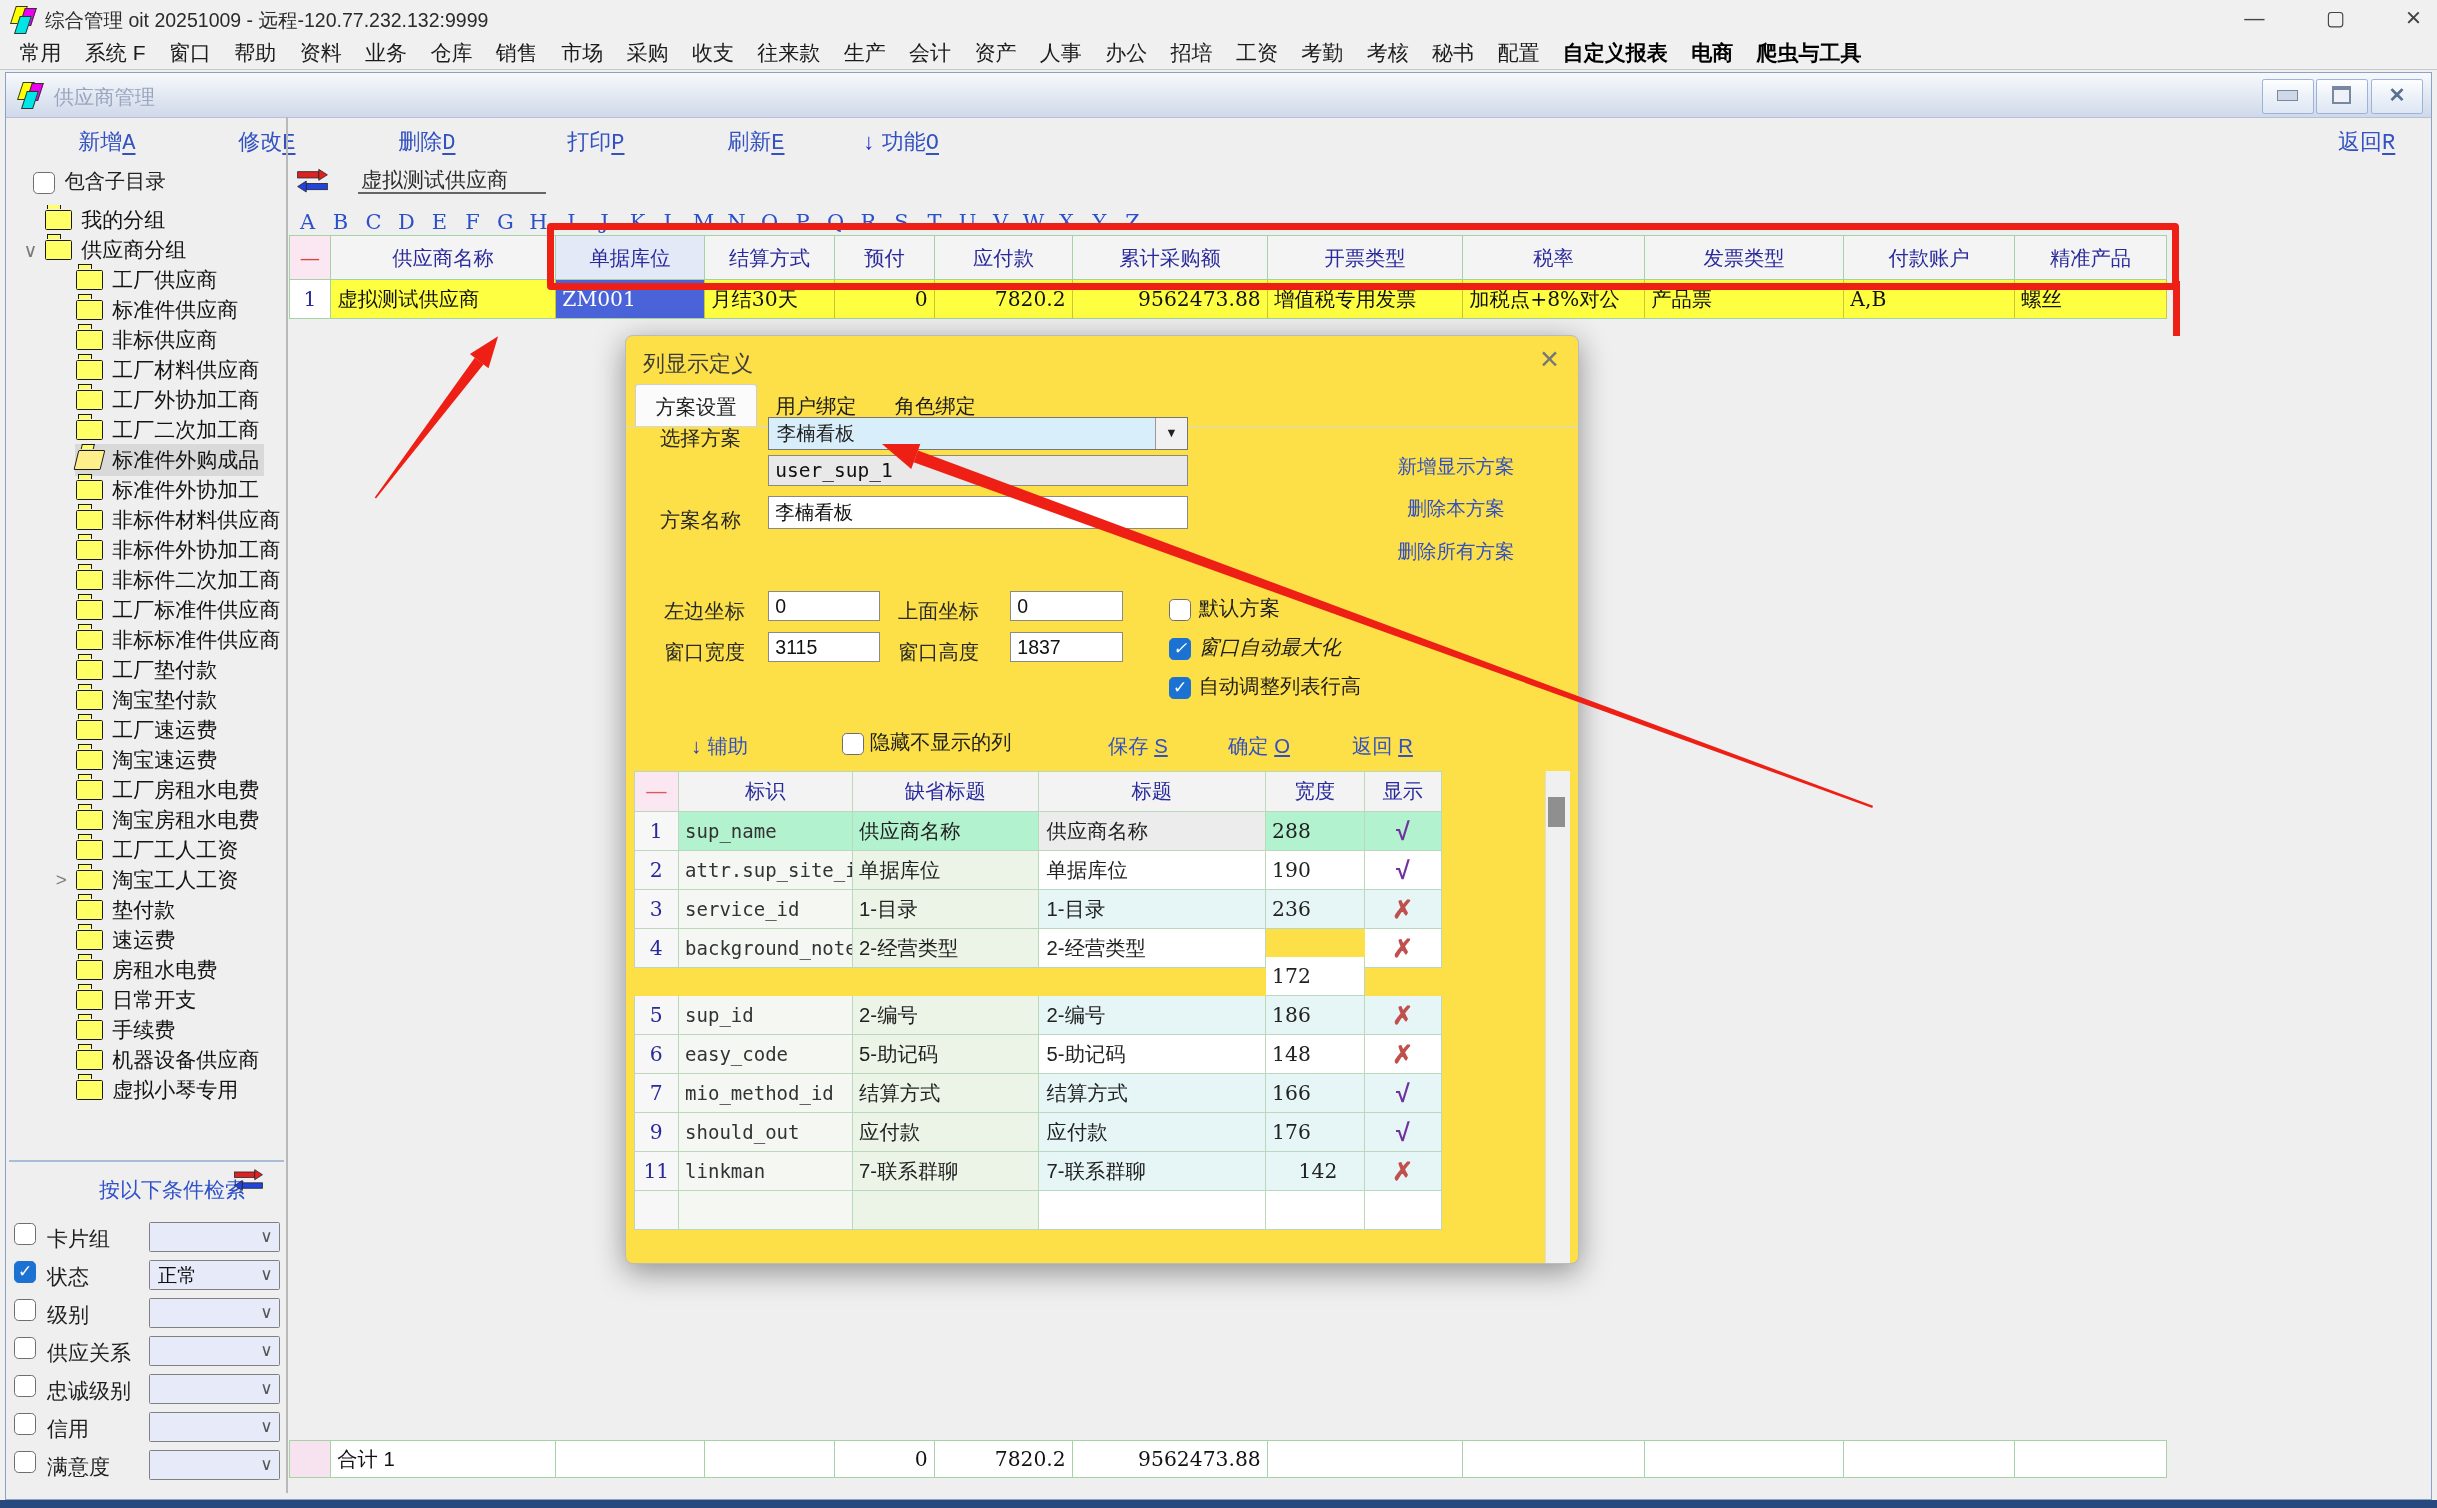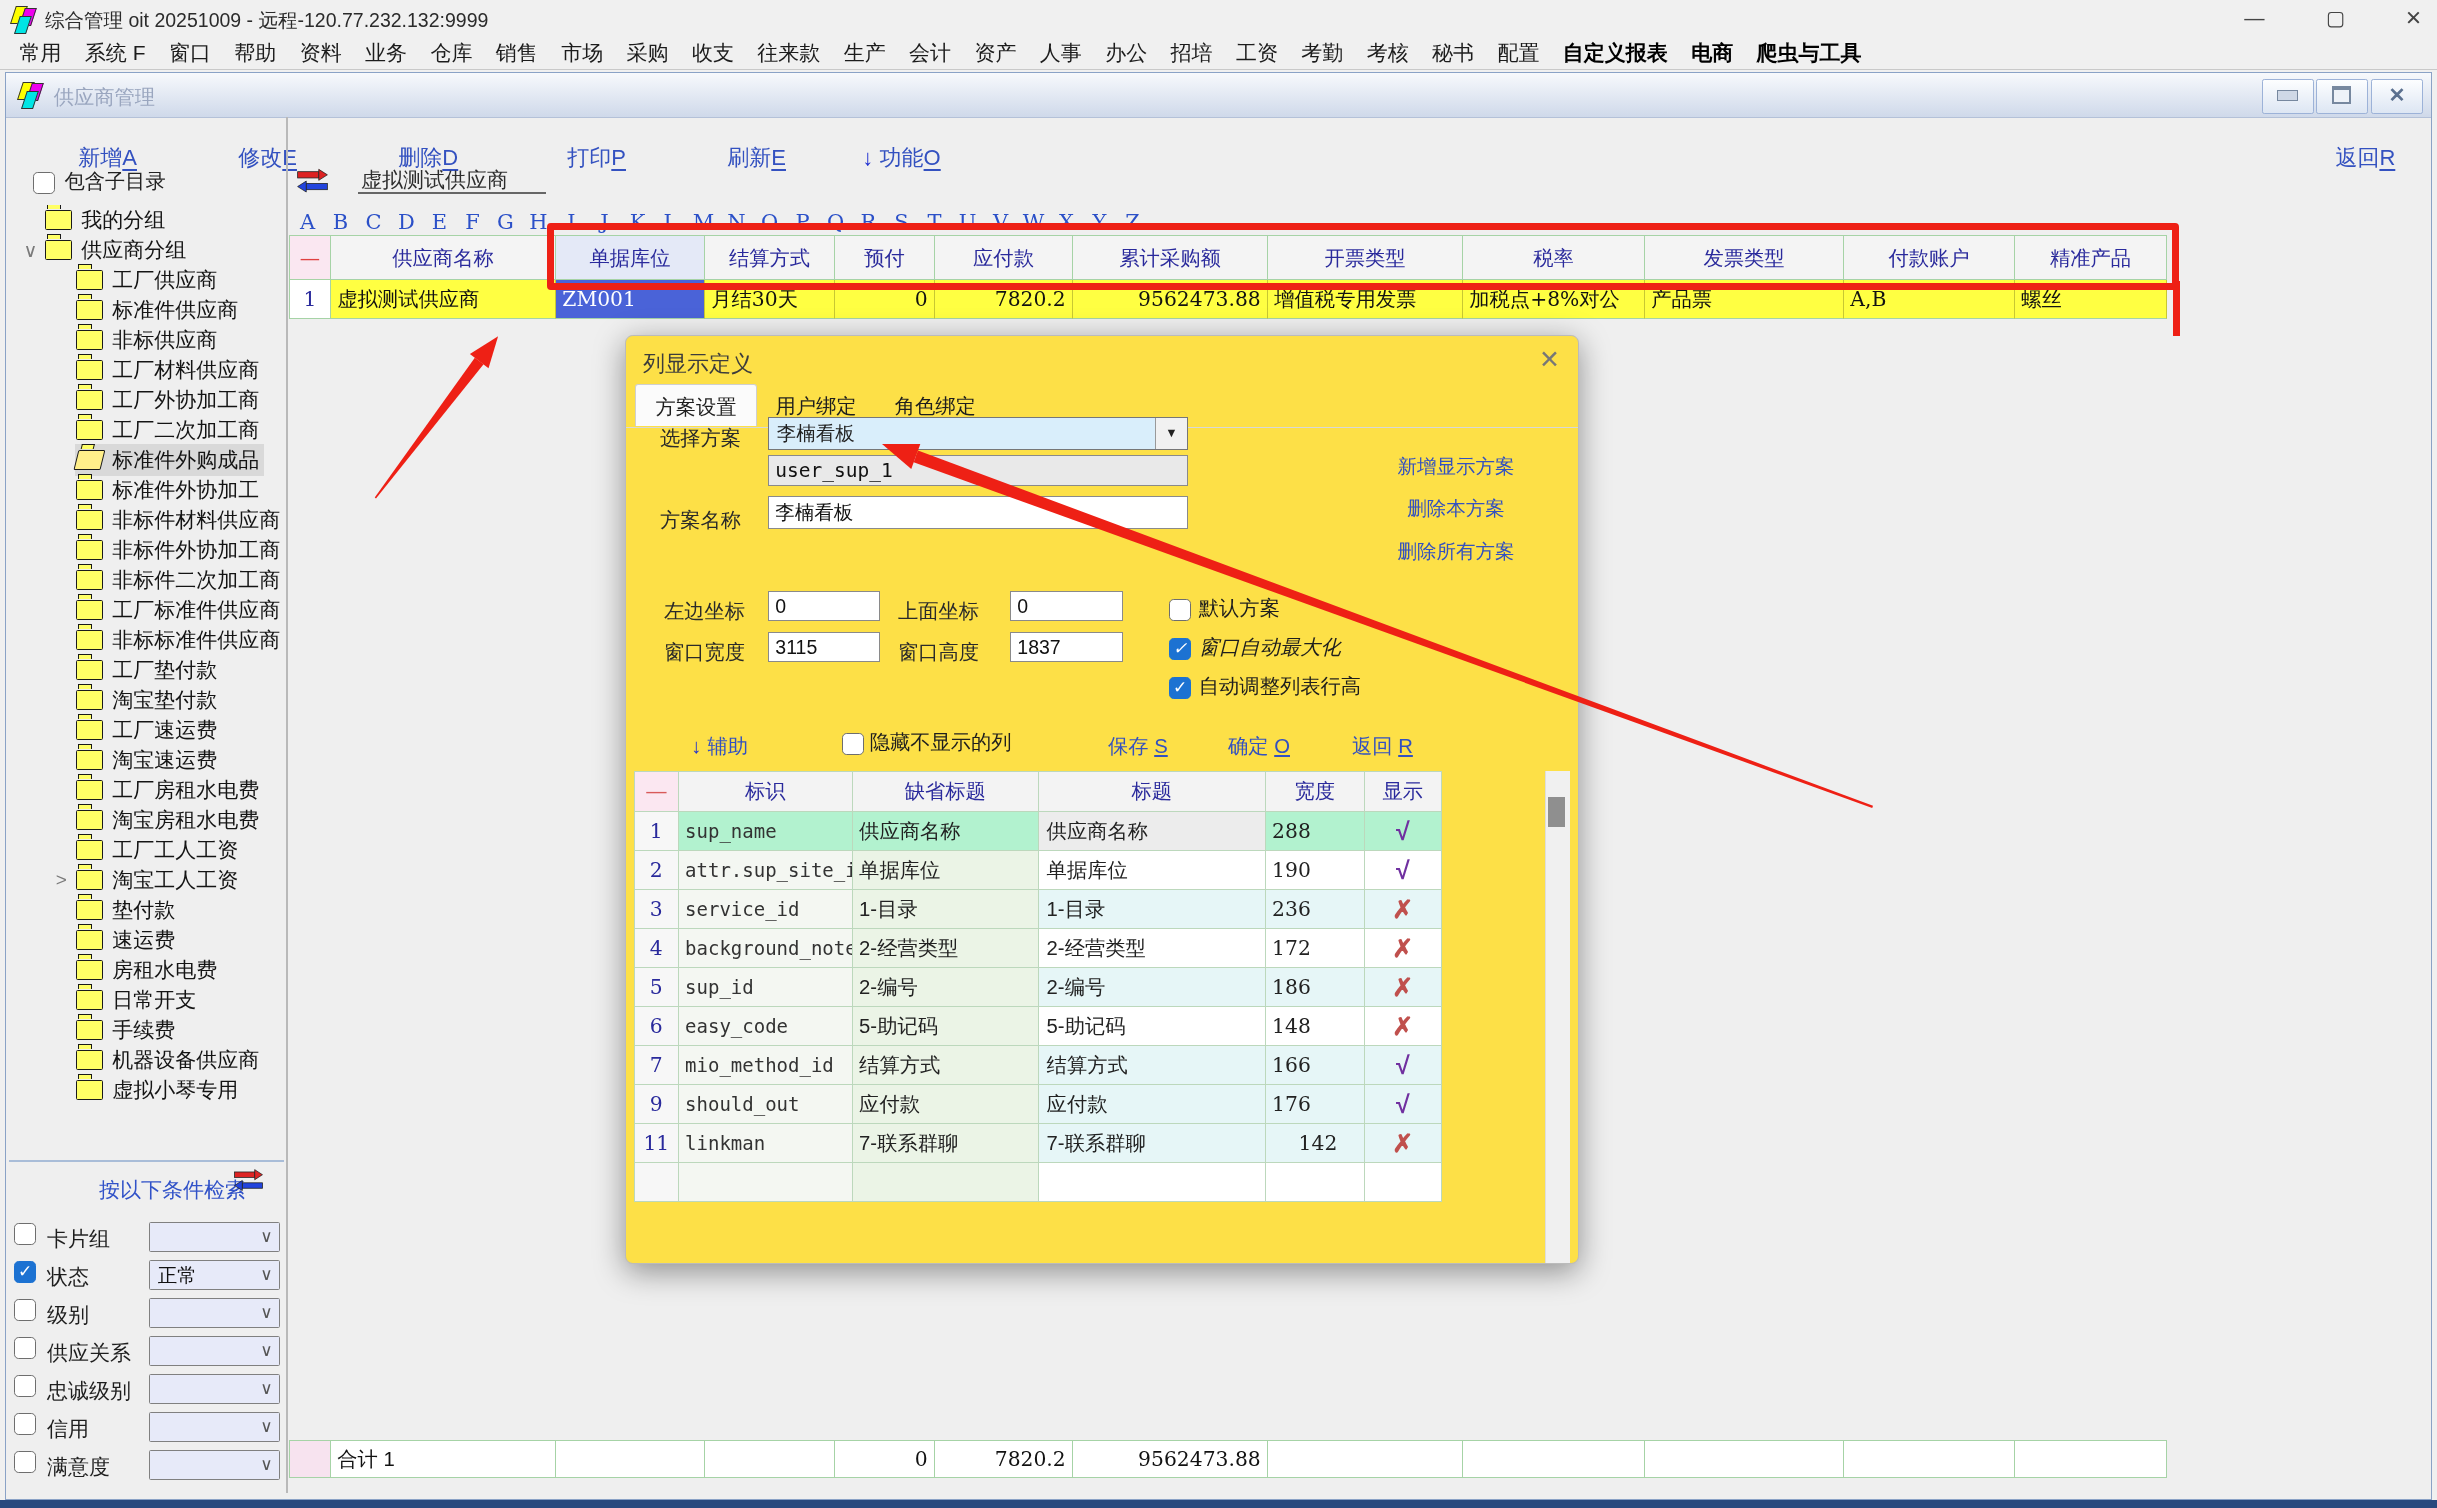--- a/index.html
+++ b/index.html
@@ -26,21 +26,21 @@
                background:linear-gradient(#f7f9fc,#cfd9ea);border-bottom:0.8px solid #b4c1d8;}
   .cw-logo{position:absolute;left:12.5px;top:8.6px;width:26.6px;height:25px;}
   .cw-title{position:absolute;left:48px;top:10.2px;font-size:20.3px;color:#9aa6bf;}
   .cw-btn{position:absolute;top:5.5px;width:50px;height:33px;border:0.8px solid #9cb2d8;border-radius:2.3px;
           background:linear-gradient(#fdfeff,#dde6f3);text-align:center;line-height:31px;color:#5a708f;}
   .cw-btn .mini{display:inline-block;width:19px;height:8.6px;background:#cfd8e6;border:1.6px solid #77889f;vertical-align:middle;}
   .cw-btn .rest{display:inline-block;width:15.6px;height:12.5px;border:2.3px solid #77889f;border-top-width:4.7px;vertical-align:middle;background:#eef2f8;}
   .cw-btn .clo{font-size:20.3px;font-weight:bold;}
   
   .toolbar{position:absolute;left:6.3px;top:116px;width:2422px;height:48px;}
-  .tool-link{position:absolute;top:27px;font-size:22px;color:#3351c0;white-space:nowrap;}
+  .tool-link{position:absolute;top:11px;font-size:22px;color:#3351c0;white-space:nowrap;font-family:Liberation Mono, monospace;}
   .tool-link u{text-underline-offset:3.9px;}
   .dn{color:#1f2fd0;font-weight:bold;margin-right:6.3px;}
   
   .chk{display:inline-block;width:22px;height:22px;border:1.6px solid #6e6e6e;border-radius:4.7px;background:#fff;
        box-sizing:border-box;vertical-align:middle;}
   .chk.on{background:#1c72d2;border-color:#1c72d2;color:#fff;text-align:center;line-height:19px;font-size:17px;}
   .inc-sub{position:absolute;left:33px;top:167px;font-size:20.3px;color:#222;}
   .inc-sub .chk{margin-right:9.4px;}
   .tree{position:absolute;left:14px;top:205px;width:271px;height:942px;overflow:hidden;}
   .tree-item{height:30px;display:flex;align-items:center;font-size:21px;color:#141414;white-space:nowrap;}
@@ -568,21 +568,21 @@
     <span class="dlg-hide" id="hideopt"><span class="chk"></span> <span>隐藏不显示的列</span></span>
     <span class="dlg-btn" style="left:482px;" id="dbtn0">保存 <u>S</u></span>
     <span class="dlg-btn" style="left:602px;" id="dbtn1">确定 <u>O</u></span>
     <span class="dlg-btn" style="left:726px;" id="dbtn2">返回 <u>R</u></span>
 
     <div class="dgrid" id="dgrid">
         <div class="drow"><span class="dcell dhead first" style="width: 45px;">—</span><span class="dcell dhead" style="width: 174px;">标识</span><span class="dcell dhead" style="width: 186px;">缺省标题</span><span class="dcell dhead" style="width: 227px;">标题</span><span class="dcell dhead" style="width: 99px;">宽度</span><span class="dcell dhead" style="width: 77px;">显示</span></div>
         <div class="drow selrow"><span class="dcell dc-n" style="width: 45px;">1</span><span class="dcell dc-id" style="width: 174px;">sup_name</span><span class="dcell dc-def" style="width: 186px;">供应商名称</span><span class="dcell dc-title" style="width: 227px;">供应商名称</span><span class="dcell dc-w" style="width: 99px;">288</span><span class="dcell dc-show ck" style="width: 77px;">√</span></div>
         <div class="drow"><span class="dcell dc-n" style="width: 45px;">2</span><span class="dcell dc-id" style="width: 174px;">attr.sup_site_id</span><span class="dcell dc-def" style="width: 186px;">单据库位</span><span class="dcell dc-title" style="width: 227px;">单据库位</span><span class="dcell dc-w" style="width: 99px;">190</span><span class="dcell dc-show ck" style="width: 77px;">√</span></div>
         <div class="drow alt"><span class="dcell dc-n" style="width: 45px;">3</span><span class="dcell dc-id" style="width: 174px;">service_id</span><span class="dcell dc-def" style="width: 186px;">1-目录</span><span class="dcell dc-title" style="width: 227px;">1-目录</span><span class="dcell dc-w" style="width: 99px;">236</span><span class="dcell dc-show cx" style="width: 77px;">✗</span></div>
-        <div class="drow"><span class="dcell dc-n" style="width: 45px;">4</span><span class="dcell dc-id" style="width: 174px;">background_notes</span><span class="dcell dc-def" style="width: 186px;">2-经营类型</span><span class="dcell dc-title" style="width: 227px;">2-经营类型</span><span class="dcell dc-w" style="width: 99px;">172</span><span class="dcell dc-show cx" style="width: 77px;">✗</span></div>
+        <div class="drow"><span class="dcell dc-n" style="width: 45px;">4</span><span class="dcell dc-id" style="width: 174px;">background_notes</span><span class="dcell dc-def" style="width: 186px;">2-经营类型</span><span class="dcell dc-title" style="width: 227px;">2-经营类型</span><span class="dcell dc-w" style="width: 99px; margin-top: 28px;">172</span><span class="dcell dc-show cx" style="width: 77px;">✗</span></div>
         <div class="drow alt"><span class="dcell dc-n" style="width: 45px;">5</span><span class="dcell dc-id" style="width: 174px;">sup_id</span><span class="dcell dc-def" style="width: 186px;">2-编号</span><span class="dcell dc-title" style="width: 227px;">2-编号</span><span class="dcell dc-w" style="width: 99px;">186</span><span class="dcell dc-show cx" style="width: 77px;">✗</span></div>
         <div class="drow"><span class="dcell dc-n" style="width: 45px;">6</span><span class="dcell dc-id" style="width: 174px;">easy_code</span><span class="dcell dc-def" style="width: 186px;">5-助记码</span><span class="dcell dc-title" style="width: 227px;">5-助记码</span><span class="dcell dc-w" style="width: 99px;">148</span><span class="dcell dc-show cx" style="width: 77px;">✗</span></div>
         <div class="drow alt"><span class="dcell dc-n" style="width: 45px;">7</span><span class="dcell dc-id" style="width: 174px;">mio_method_id</span><span class="dcell dc-def" style="width: 186px;">结算方式</span><span class="dcell dc-title" style="width: 227px;">结算方式</span><span class="dcell dc-w" style="width: 99px;">166</span><span class="dcell dc-show ck" style="width: 77px;">√</span></div>
         <div class="drow alt"><span class="dcell dc-n" style="width: 45px;">9</span><span class="dcell dc-id" style="width: 174px;">should_out</span><span class="dcell dc-def" style="width: 186px;">应付款</span><span class="dcell dc-title" style="width: 227px;">应付款</span><span class="dcell dc-w" style="width: 99px;">176</span><span class="dcell dc-show ck" style="width: 77px;">√</span></div>
         <div class="drow alt"><span class="dcell dc-n" style="width: 45px;">11</span><span class="dcell dc-id" style="width: 174px;">linkman</span><span class="dcell dc-def" style="width: 186px;">7-联系群聊</span><span class="dcell dc-title" style="width: 227px;">7-联系群聊</span><span class="dcell dc-w" style="width: 99px; text-align: center;">142</span><span class="dcell dc-show cx" style="width: 77px;">✗</span></div>
         <div class="drow"><span class="dcell dc-n" style="width: 45px;"></span><span class="dcell dc-id" style="width: 174px;"></span><span class="dcell dc-def" style="width: 186px;"></span><span class="dcell dc-title" style="width: 227px;"></span><span class="dcell dc-w" style="width: 99px;"></span><span class="dcell dc-show " style="width: 77px;"></span></div>
       </div>
     <div class="dscroll">
         <div class="dthumb"></div>
       </div>

